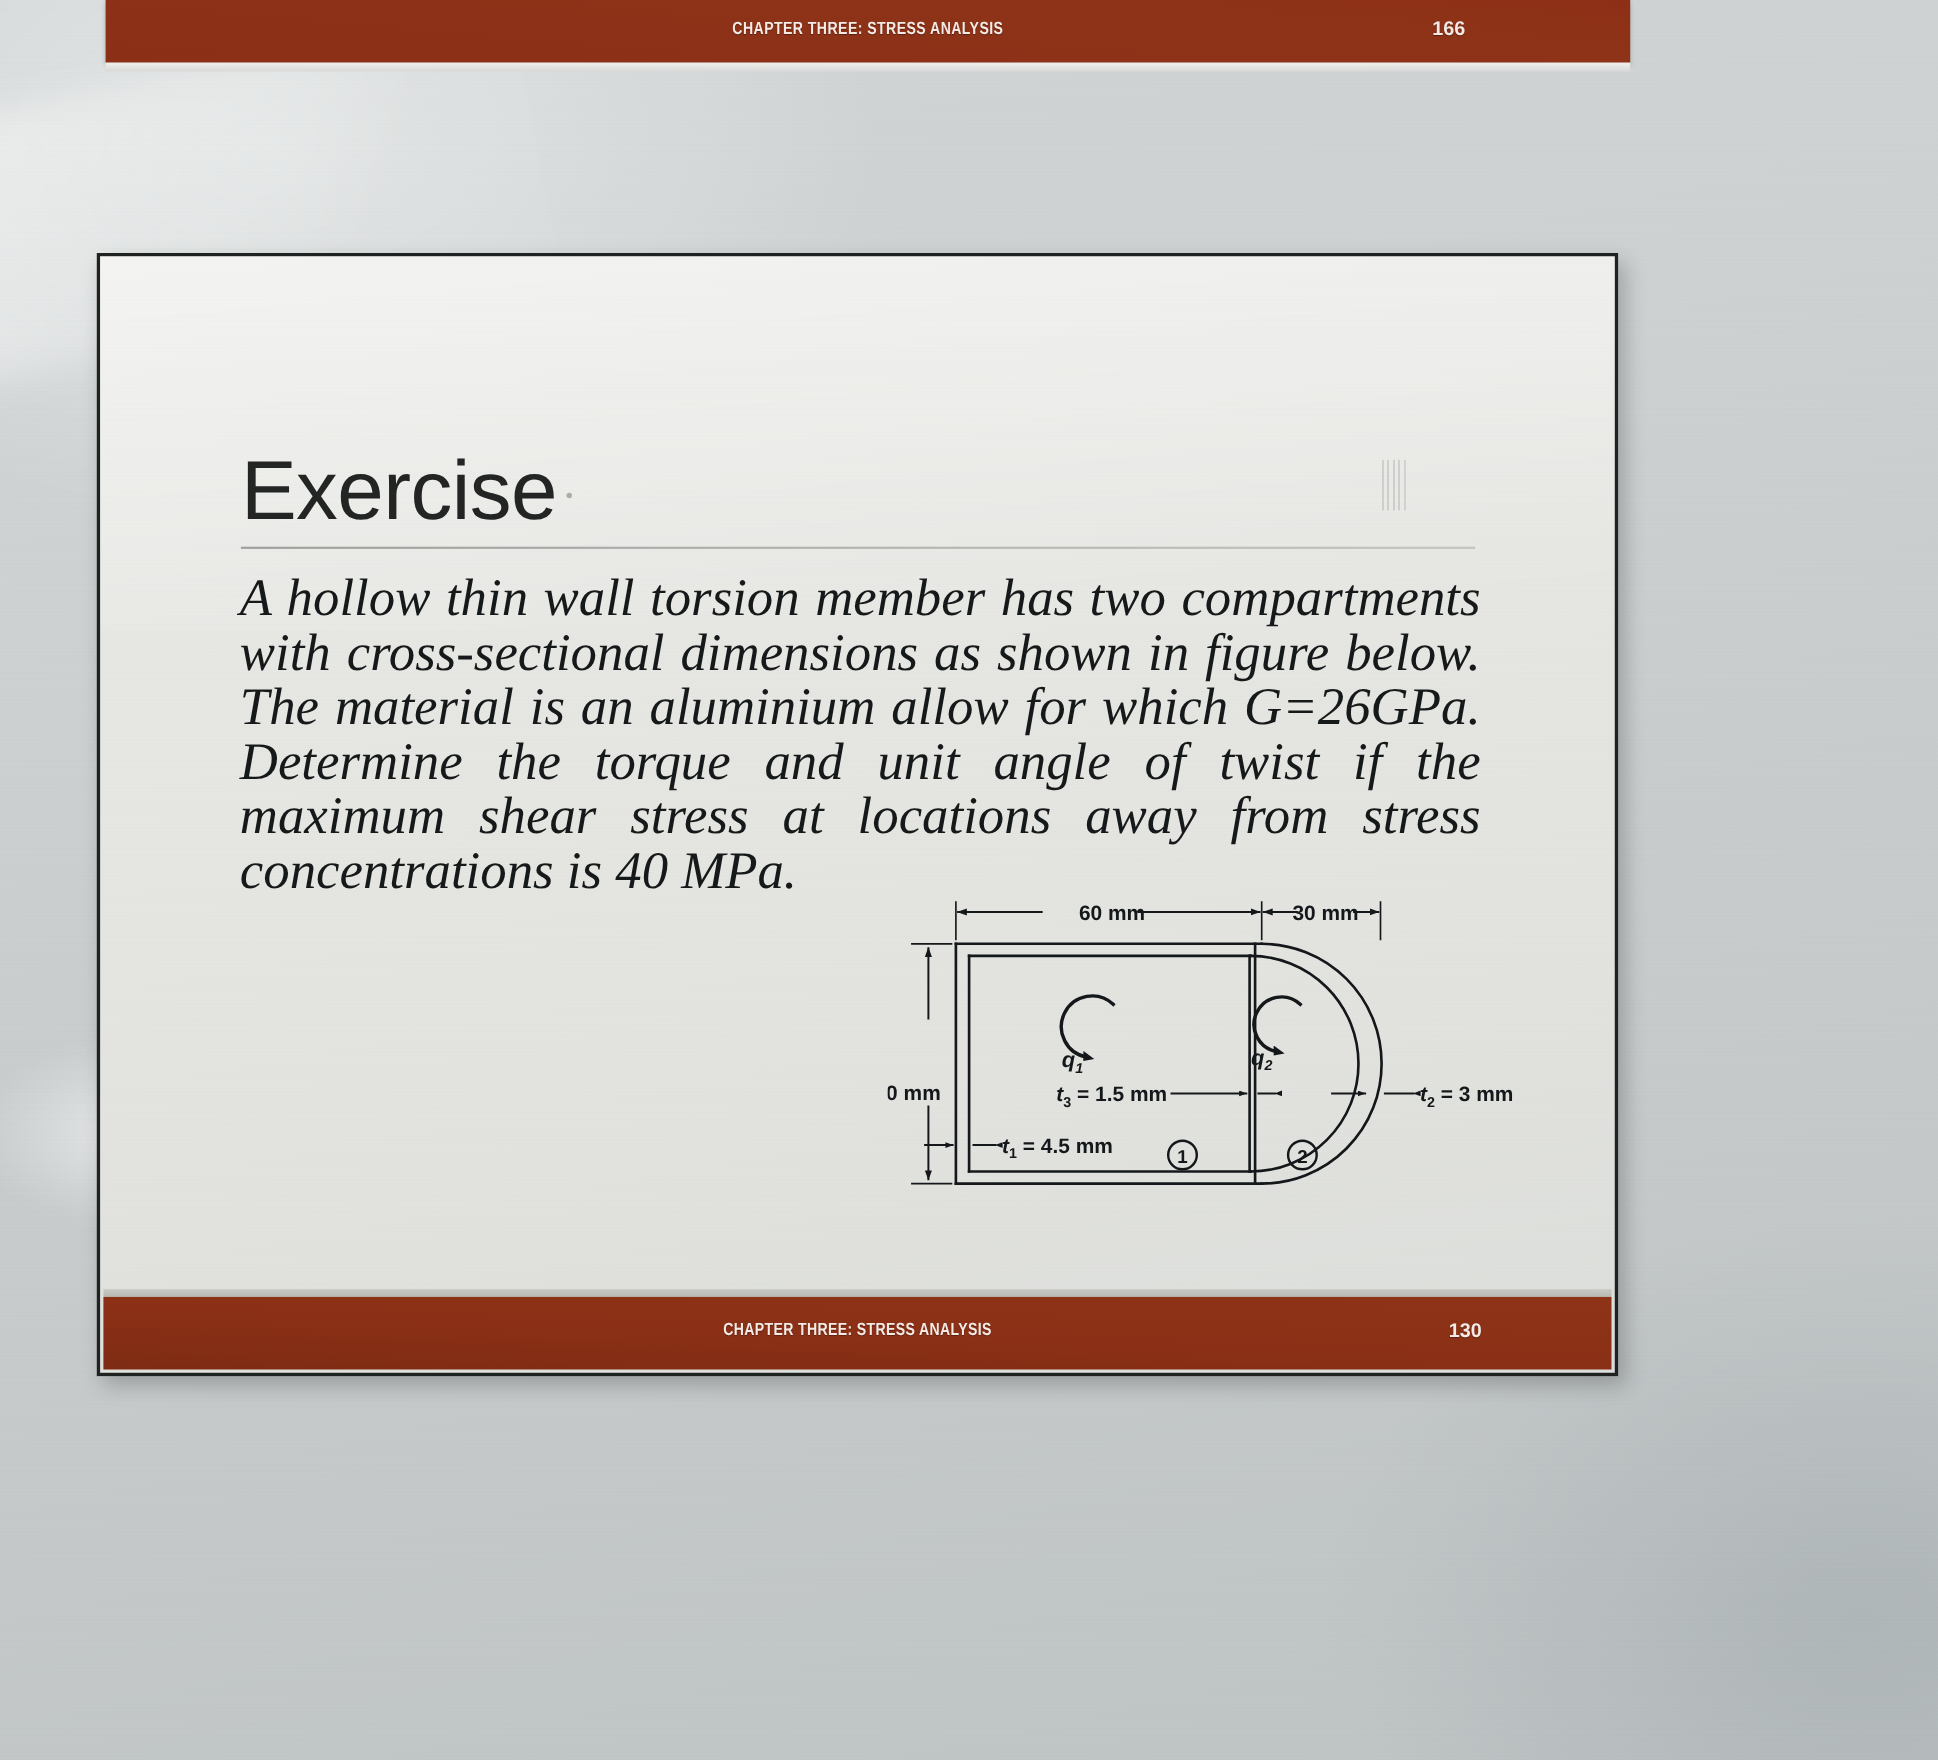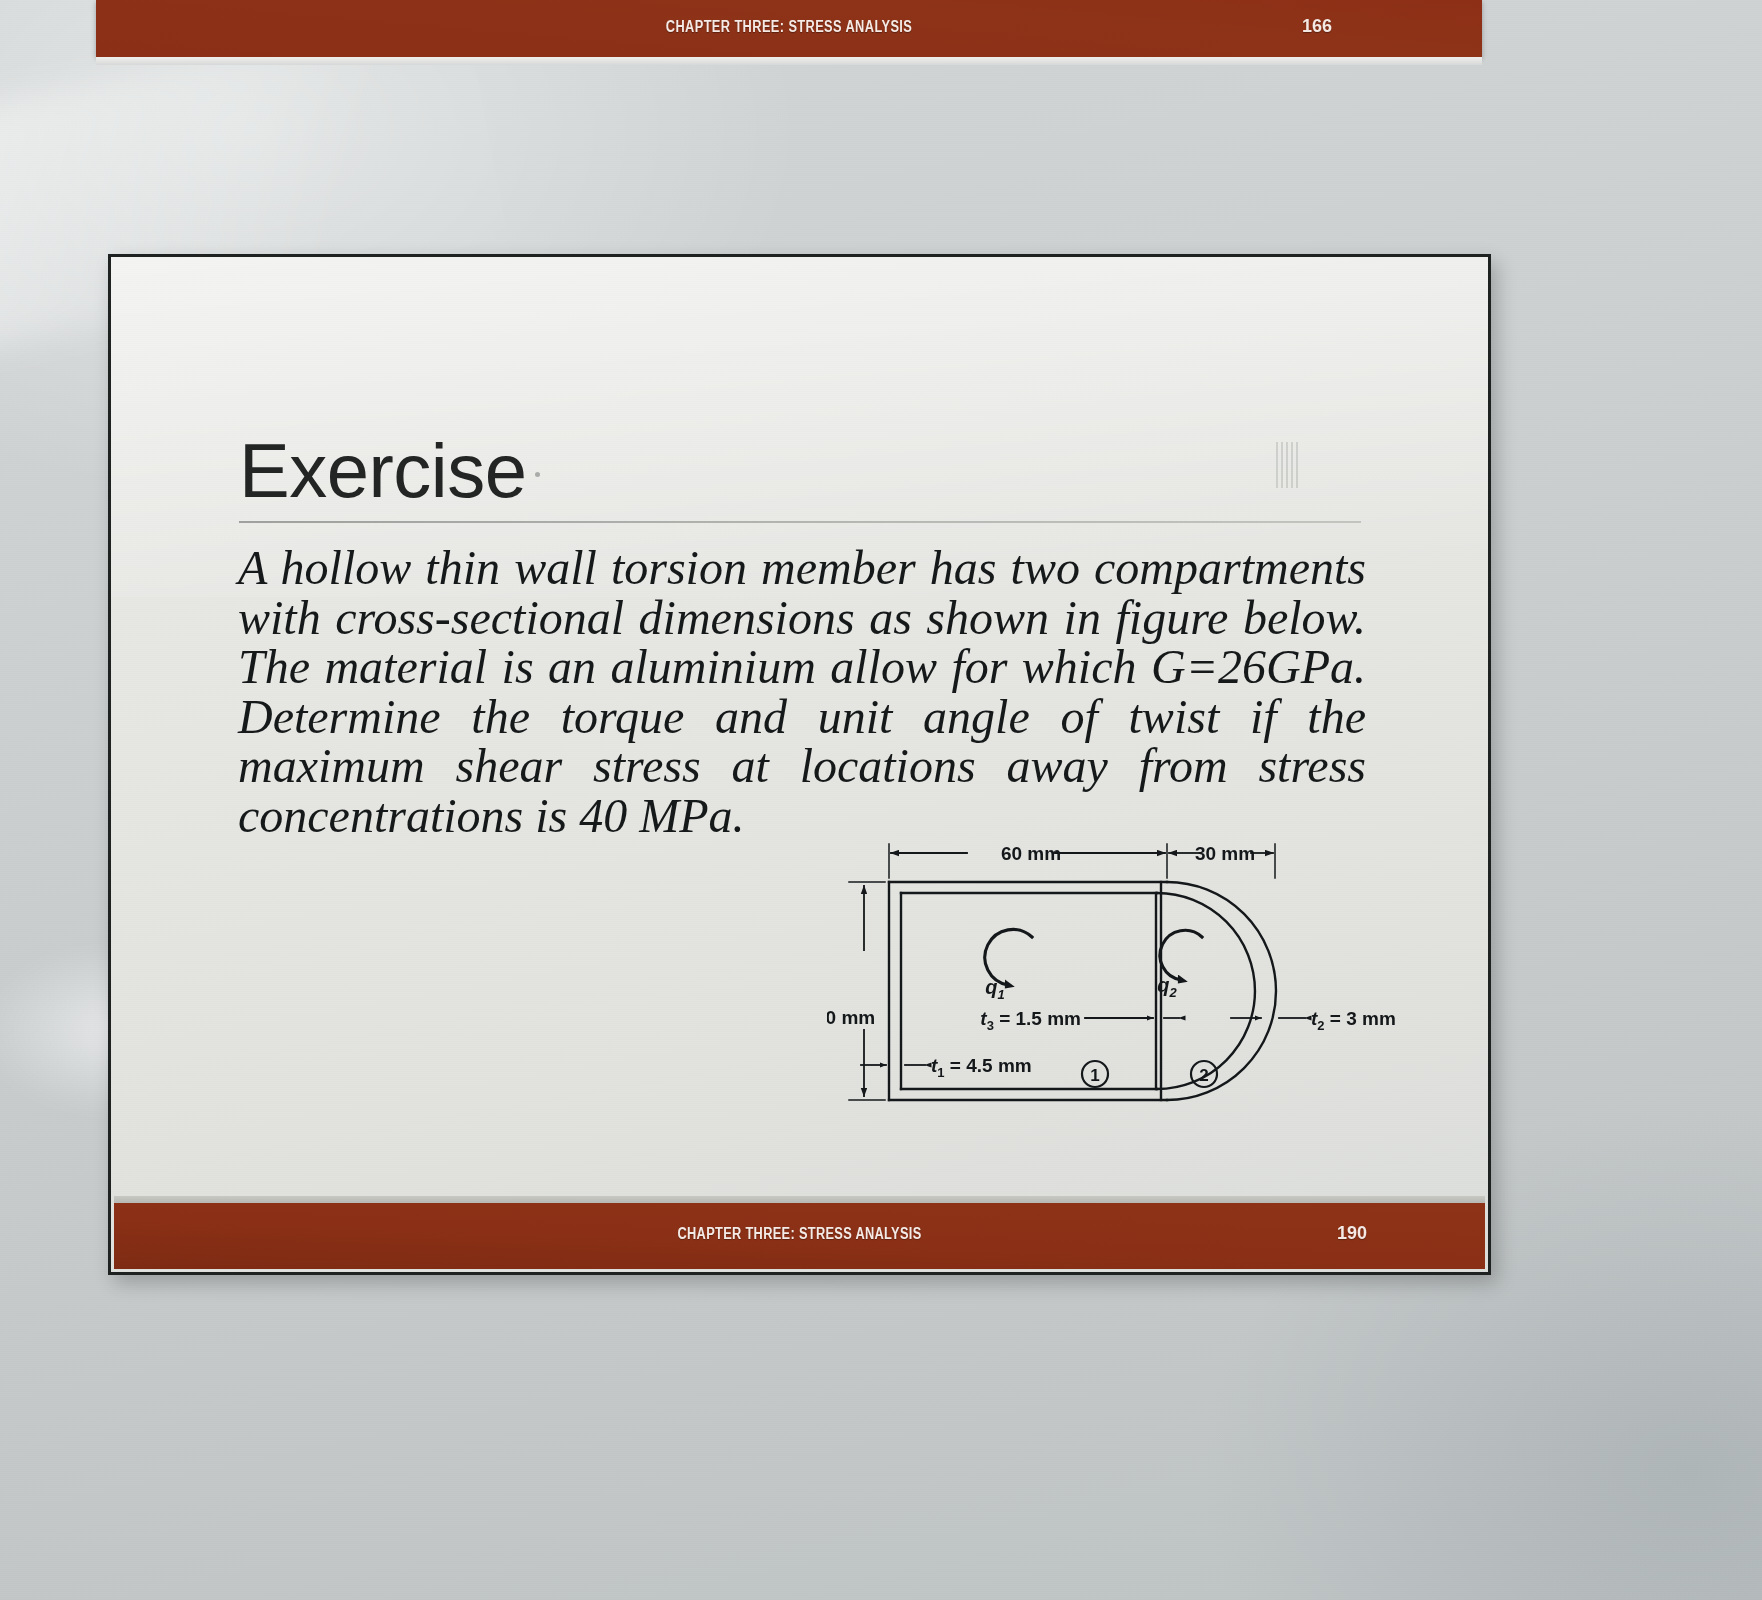--- a/index.html
+++ b/index.html
@@ -71,26 +71,25 @@
   }
   .top-strip-edge {
     position: absolute;
     left: 96px; top: 57px; width: 1386px; height: 8px;
     background: linear-gradient(180deg, #f1f0ee, #d7d9d8);
   }
 
   
   .slide {
     position: absolute;
-    left: 108px; top: 230px;
+    left: 88px; top: 230px;
     width: 1377px; height: 1015px;
     background: linear-gradient(170deg, #e9eae6 0%, #e6e7e3 40%, #e2e3df 72%, #dcdedb 100%);
     border: 3px solid #1e2220;
     box-shadow: 6px 8px 18px rgba(0,0,0,0.22);
-    margin-top: 24px;
   }
   .slide-glare {
     position: absolute;
     left: 0; top: 0; right: 0; height: 340px;
     background: linear-gradient(175deg, rgba(255,255,255,0.50), rgba(255,255,255,0) 92%);
     pointer-events: none;
   }
 
   .ex-title {
     position: absolute;
@@ -288,17 +287,17 @@
 
         <text x="268" y="259" text-anchor="middle" font-size="17" font-weight="600">1</text>
         <text x="377" y="259" text-anchor="middle" font-size="17" font-weight="600">2</text>
       </g>
     </svg>
   </div>
 
   <div class="band-hi"></div>
   <div class="slide-band">
     <div class="band-title">CHAPTER THREE: STRESS ANALYSIS</div>
-    <div class="band-page">190</div>
+    <div class="band-page">130</div>
   </div>
 </div>
 
 <div class="grain"></div>
 
 </body></html>

